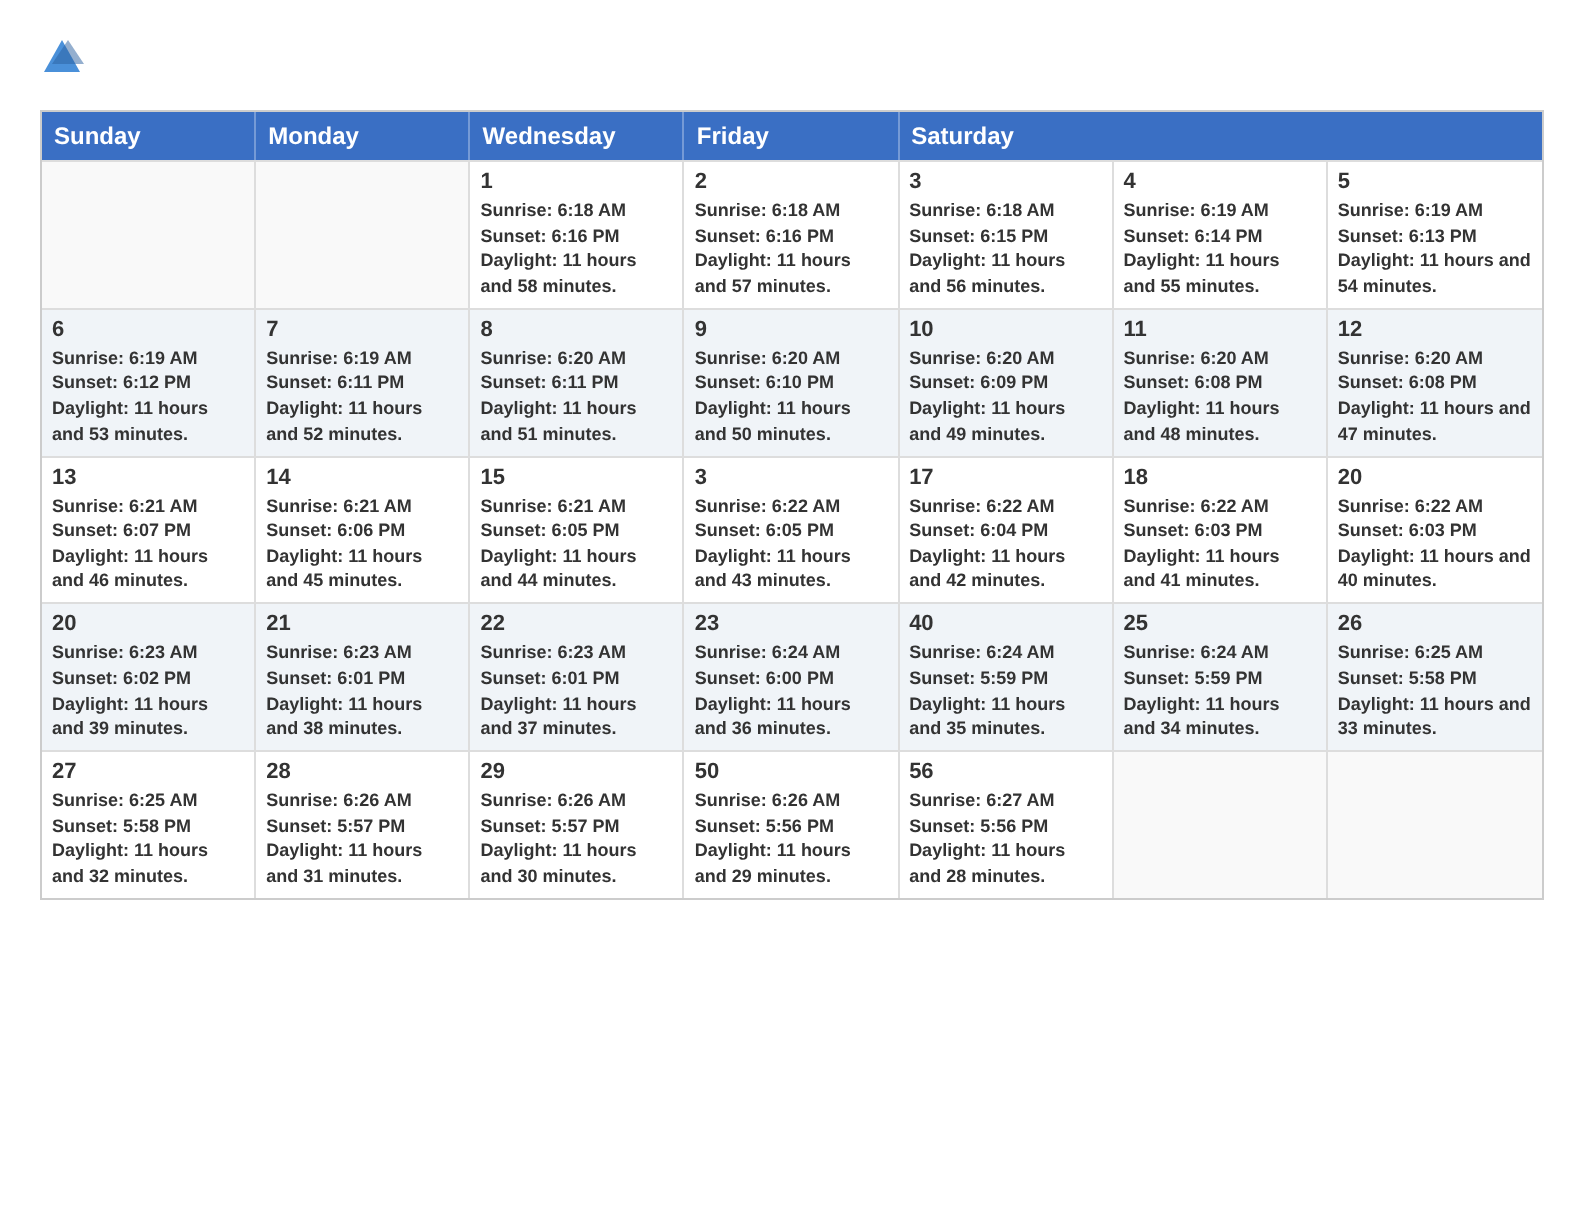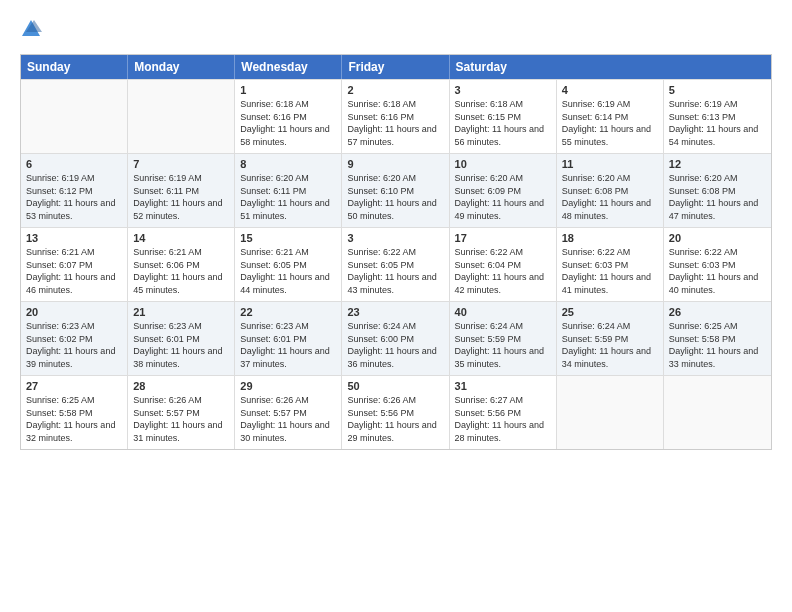--- a/index.html
+++ b/index.html
@@ -102,20 +102,21 @@
     .day-num {
       font-size: 11px;
       font-weight: bold;
       color: #333;
       margin-bottom: 2px;
     }
     .cell-text {
       font-size: 9px;
       color: #333;
       line-height: 1.4;
+      font-weight: bold;
     }
   </style>
 </head>
 <body>
 
 <div class="page">
   <div class="header">
     <div class="logo">
       <div>
         <svg class="logo-icon" viewBox="0 0 22 22" xmlns="http://www.w3.org/2000/svg">
@@ -329,21 +330,21 @@
 Sunset: 5:57 PM
 Daylight: 11 hours and 30 minutes.</div>
           </div>
           <div class="cal-cell">
             <div class="day-num">50</div>
             <div class="cell-text" style="white-space: pre-line;">Sunrise: 6:26 AM
 Sunset: 5:56 PM
 Daylight: 11 hours and 29 minutes.</div>
           </div>
           <div class="cal-cell">
-            <div class="day-num">31</div>
+            <div class="day-num">56</div>
             <div class="cell-text" style="white-space: pre-line;">Sunrise: 6:27 AM
 Sunset: 5:56 PM
 Daylight: 11 hours and 28 minutes.</div>
           </div>
           <div class="cal-cell empty"></div>
           <div class="cal-cell empty"></div>
         </div>
       </div>
   </div>
 </div>

